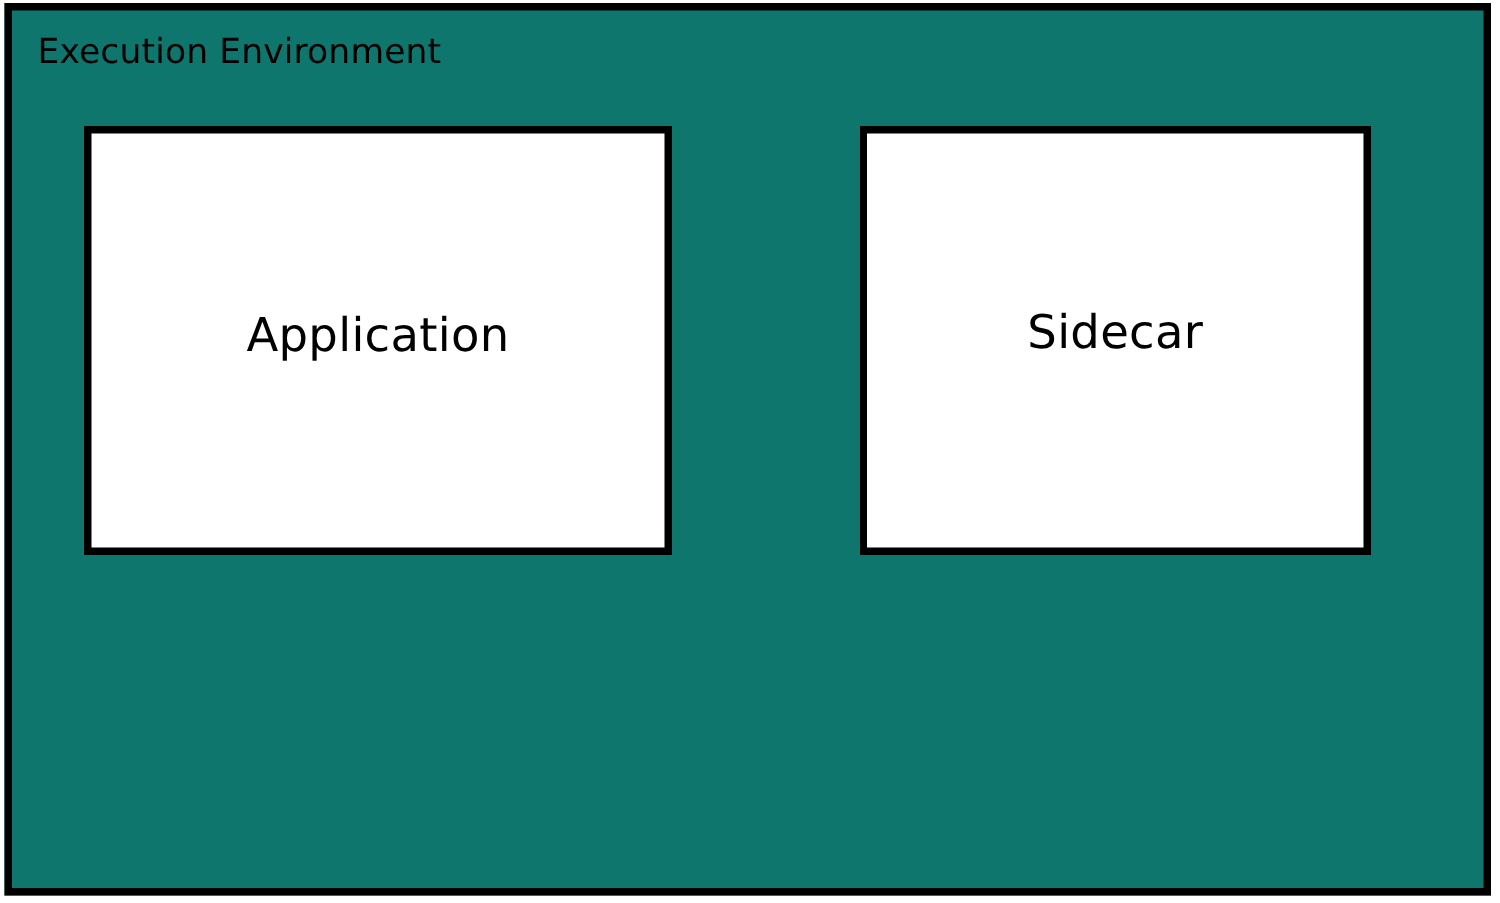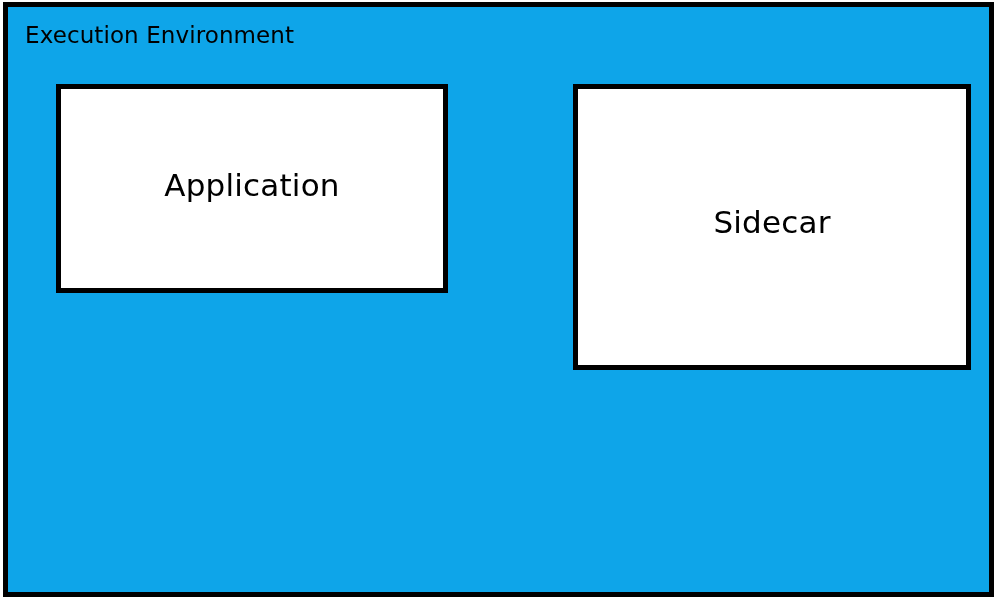--- a/index.html
+++ b/index.html
@@ -24,21 +24,21 @@
 
   
   .env-frame {
     position: absolute;
     left: 3px;
     top: 2px;
     width: 991px;
     height: 595px;
     box-sizing: border-box;
     border: 5px solid #000000;
-    background: #0ea5e9;
+    background: #0f766e;
   }
 
   .env-title {
     position: absolute;
     left: 17px;
     top: 14px;
     font-size: 23px;
     line-height: 28px;
     font-weight: 400;
     letter-spacing: 0.1px;
@@ -55,27 +55,27 @@
     display: flex;
     align-items: center;
     justify-content: center;
     text-align: center;
   }
 
   .box-application {
     left: 48px;
     top: 77px;
     width: 392px;
-    height: 209px;
+    height: 286px;
   }
 
   .box-sidecar {
     left: 565px;
     top: 77px;
-    width: 398px;
+    width: 341px;
     height: 286px;
   }
 
   .box-label {
     font-size: 31px;
     line-height: 49px;
     font-weight: 400;
     letter-spacing: 0.2px;
     color: #000000;
   }

